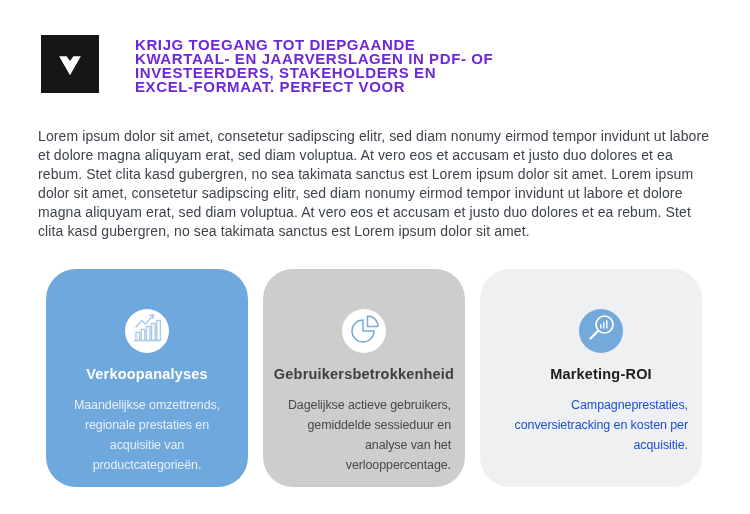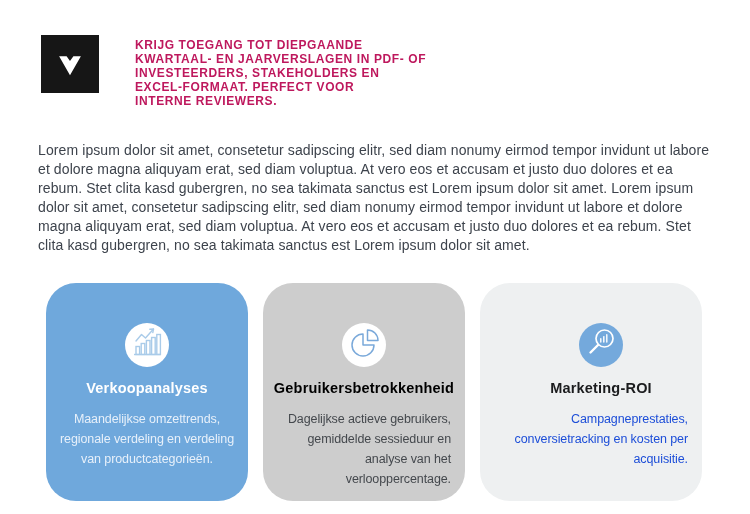--- a/index.html
+++ b/index.html
@@ -21,25 +21,25 @@
   .logo-box {
     width:58px; height:58px;
     background:#161616;
     display:flex; align-items:center; justify-content:center;
     flex:0 0 auto;
     cursor:pointer;
   }
   .logo-box svg { display:block; }
   .headline {
     padding-top:3px;
-    font-size:12px;
+    font-size:15px;
     font-weight:bold;
     letter-spacing:0.6px;
     line-height:14px;
-    color:#be185d;
+    color:#6d28d9;
     text-transform:uppercase;
   }
   .headline span { display:block; white-space:nowrap; }
 
   
   .intro {
     margin:33px 36px 0 38px;
     font-size:14px;
     line-height:19px;
     letter-spacing:0.1px;
@@ -100,21 +100,20 @@
       <svg width="34" height="34" viewBox="0 0 100 100" aria-hidden="true">
         <polygon points="18,27 40,27 50,41 60,27 82,27 50,83" fill="#ffffff"></polygon>
       </svg>
     </span>
   </div>
   <h1 class="headline">
     <span>KRIJG TOEGANG TOT DIEPGAANDE</span>
     <span>KWARTAAL- EN JAARVERSLAGEN IN PDF- OF</span>
     <span>INVESTEERDERS, STAKEHOLDERS EN</span>
     <span>EXCEL-FORMAAT. PERFECT VOOR</span>
-    <span>INTERNE REVIEWERS.</span>
   </h1>
 </div>
 
 <p class="intro">Lorem ipsum dolor sit amet, consetetur sadipscing elitr, sed diam nonumy eirmod tempor invidunt ut labore et dolore magna aliquyam erat, sed diam voluptua. At vero eos et accusam et justo duo dolores et ea rebum. Stet clita kasd gubergren, no sea takimata sanctus est Lorem ipsum dolor sit amet. Lorem ipsum dolor sit amet, consetetur sadipscing elitr, sed diam nonumy eirmod tempor invidunt ut labore et dolore magna aliquyam erat, sed diam voluptua. At vero eos et accusam et justo duo dolores et ea rebum. Stet clita kasd gubergren, no sea takimata sanctus est Lorem ipsum dolor sit amet.</p>
 
 <div class="cards">
 
   <div class="card card--sales" style="background: rgb(111, 168, 220);">
     <div class="icon-circle icon-circle--white" style="background: rgb(255, 255, 255);">
       <span>
@@ -126,35 +125,35 @@
             <rect x="21.4" y="19.5" width="3.6" height="14"></rect>
             <rect x="26.6" y="16.5" width="3.6" height="17"></rect>
             <rect x="31.8" y="13.5" width="3.6" height="20"></rect>
             <polyline points="11,20 16.5,13.5 20.5,17 28.5,8" stroke-linecap="round" stroke-linejoin="round"></polyline>
             <path d="M24.8,8.3 L28.5,8 L27.8,11.6" stroke-linecap="round" stroke-linejoin="round"></path>
           </g>
         </svg>
       </span>
     </div>
     <div class="card-title" style="color: rgb(255, 255, 255);">Verkoopanalyses</div>
-    <div class="card-body" style="color: rgb(231, 240, 250);">Maandelijkse omzettrends, regionale verdeling en verdeling van productcategorieën.</div>
+    <div class="card-body" style="color: rgb(231, 240, 250);">Maandelijkse omzettrends, regionale prestaties en acquisitie van productcategorieën.</div>
   </div>
 
   <div class="card card--engagement" style="background: rgb(205, 205, 205);">
     <div class="icon-circle icon-circle--white" style="background: rgb(255, 255, 255);">
       <span>
         <svg width="44" height="44" viewBox="0 0 44 44" fill="none" aria-hidden="true">
           <g stroke="#7aa9da" stroke-width="1.5" stroke-linejoin="round">
             <path d="M21 24 L21 13 A11 11 0 1 0 32 24 Z"></path>
             <path d="M25.5 19.5 L25.5 9 A10.5 10.5 0 0 1 36 19.5 Z"></path>
           </g>
         </svg>
       </span>
     </div>
-    <div class="card-title" style="color: #000000;">Gebruikersbetrokkenheid</div>
+    <div class="card-title" style="color: #404040;">Gebruikersbetrokkenheid</div>
     <div class="card-body" style="color: rgb(68, 72, 77);">Dagelijkse actieve gebruikers, gemiddelde sessieduur en analyse van het verlooppercentage.</div>
   </div>
 
   <div class="card card--roi" style="background: rgb(238, 240, 241);">
     <div class="icon-circle icon-circle--blue" style="background: rgb(116, 169, 220);">
       <span>
         <svg width="44" height="44" viewBox="0 0 44 44" fill="none" aria-hidden="true">
           <g stroke="#ffffff">
             <circle cx="25.5" cy="17.5" r="8.5" stroke-width="1.7"></circle>
             <path d="M19 24 L11.5 31.5" stroke-width="2.4" stroke-linecap="round"></path>

